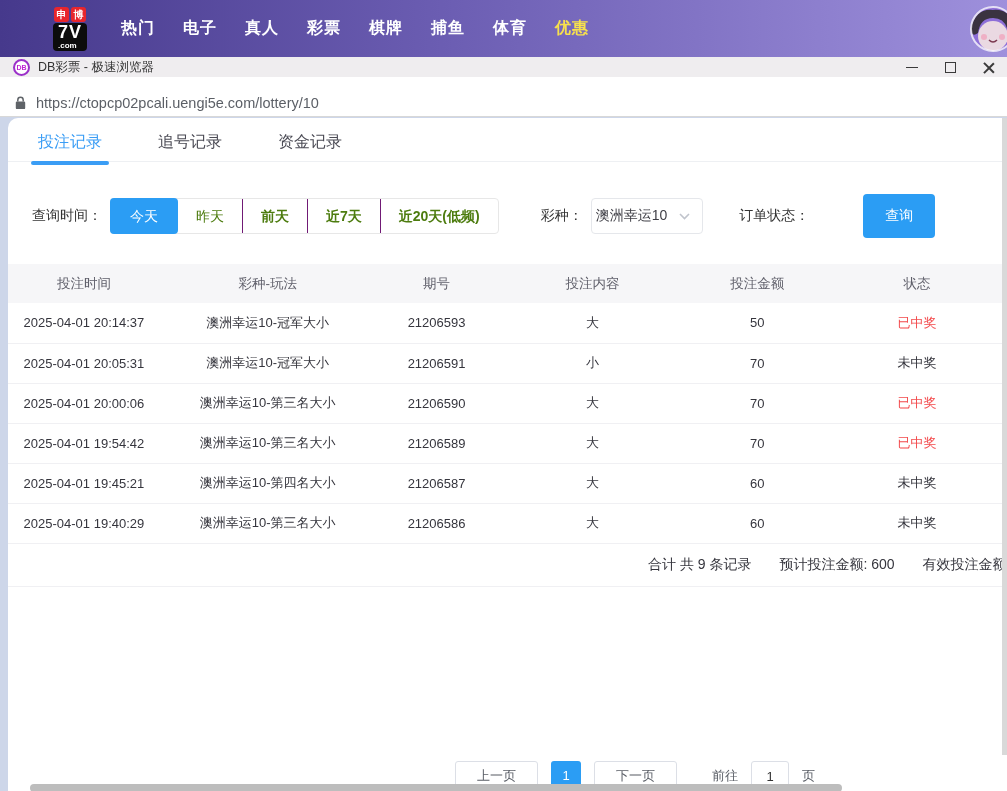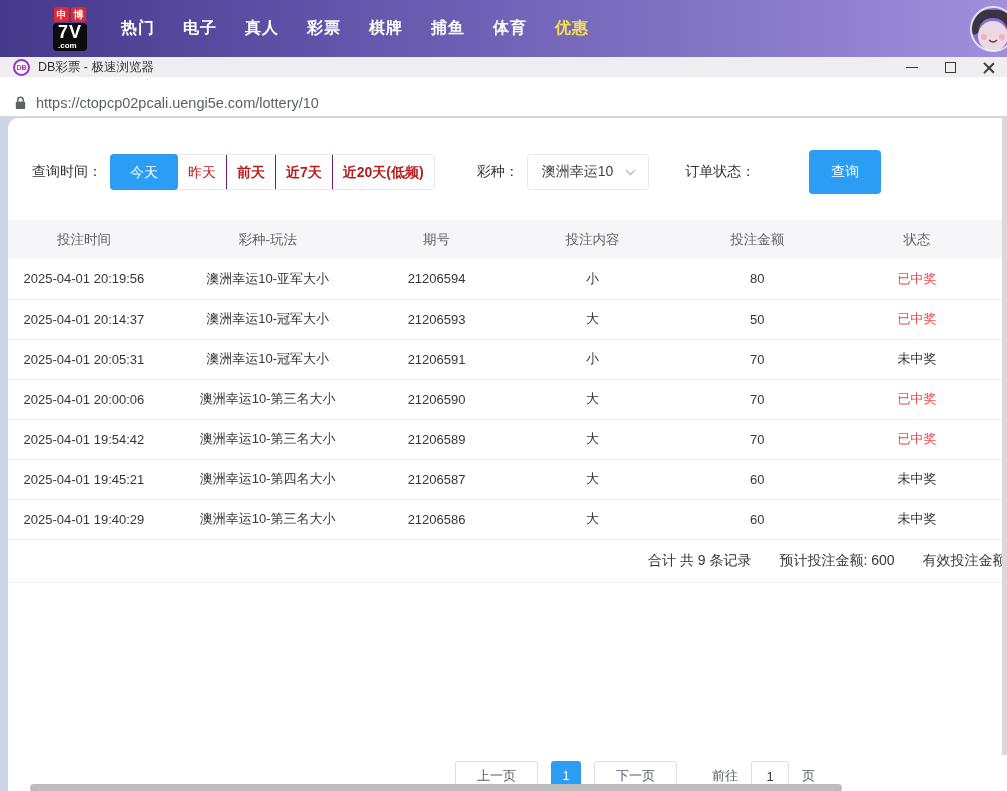--- a/index.html
+++ b/index.html
@@ -52,25 +52,25 @@
   .tabs-row { padding:14px 0 0 30px; display:flex; gap:56px; border-bottom:1px solid #eef0f3; height:44px; }
   .tab { font-size:16px; color:#4b4b55; cursor:pointer; }
   .tab.tab-active { color:#3a9df5; }
   .tab.tab-active::after { content:""; display:block; height:4px; border-radius:2px; background:#3a9df5;
     margin-top:8px; width:calc(100% + 14px); margin-left:-7px; }
 
   
   .filter-row { margin:32px 0 0 24px; display:flex; align-items:center; font-size:14px; color:#333; }
   .f-label { margin-right:8px; }
   .seg { display:flex; border:1px solid #e7e7e7; border-radius:4px; align-items:stretch; }
-  .seg-item { padding:0 10px; line-height:34px; font-size:14px; color:#b91c1c; cursor:pointer; white-space:nowrap; }
+  .seg-item { padding:0 18px; line-height:34px; font-size:14px; color:#4d7c0f; cursor:pointer; white-space:nowrap; }
   .seg-item + .seg-item + .seg-item { border-left:1px solid #701a75;font-weight:bold; }
   .seg-item.seg-active { background:#2b9df4; color:#fff; border-radius:4px; margin:-1px 0 -1px -1px; padding:1px 20px; }
   .lbl-lottery { margin-left:42px; }
-  .select { border:1px solid #e5e7eb; border-radius:4px; height:36px; padding:0 12px 0 14px;
+  .select { border:1px solid #e5e7eb; border-radius:4px; height:36px; padding:0 12px 0 4px;
     display:flex; align-items:center; gap:12px; cursor:pointer; background:#fff; }
   .select-value { font-size:14px; color:#3f3f46; }
   .lbl-status { margin-left:36px; }
   .search-btn { margin-left:46px; width:72px; height:44px; background:#2b9df4; border:none; border-radius:4px;
     color:#fff; font-size:14px; cursor:pointer; font-family:inherit; }
 
   
   table { width:100%; border-collapse:collapse; margin-top:26px; table-layout:fixed; }
   col.c1{width:15.2%} col.c2{width:21.6%} col.c3{width:12.2%} col.c4{width:19%} col.c5{width:14%} col.c6{width:18%}
   thead tr { background:#f6f6f8; height:39px; }
@@ -173,20 +173,28 @@
       <rect x="0.8" y="5.5" width="9.4" height="7.6" rx="1.2" fill="#5f6368"></rect>
       <path d="M2.8,5.5 V4 a2.7,2.7 0 0 1 5.4,0 V5.5" fill="none" stroke="#5f6368" stroke-width="1.5"></path>
     </svg>
     <span class="url-text">https://ctopcp02pcali.uengi5e.com/lottery/10</span>
   </div>
 
   <div class="pagebg"></div>
 
   <div class="card">
 
+    <div class="tabs-row">
+
+        <span class="tab tab-active">投注记录</span>
+
+        <span class="tab">追号记录</span>
+
+        <span class="tab">资金记录</span>
+      </div>
 
     <div class="filter-row">
       <span class="f-label">查询时间：</span>
       <div class="seg">
 
           <span class="seg-item seg-active">今天</span>
 
           <span class="seg-item">昨天</span>
 
           <span class="seg-item">前天</span>
@@ -226,28 +234,20 @@
 
             <th>投注内容</th>
 
             <th>投注金额</th>
 
             <th>状态</th>
           </tr>
       </thead>
       <tbody>
 
-          <tr class="trow">
-            <td>2025-04-01 20:19:56</td>
-            <td>澳洲幸运10-亚军大小</td>
-            <td>21206594</td>
-            <td>小</td>
-            <td>80</td>
-            <td class="red">已中奖</td>
-          </tr>
 
           <tr class="trow">
             <td>2025-04-01 20:14:37</td>
             <td>澳洲幸运10-冠军大小</td>
             <td>21206593</td>
             <td>大</td>
             <td>50</td>
             <td class="red">已中奖</td>
           </tr>
 

